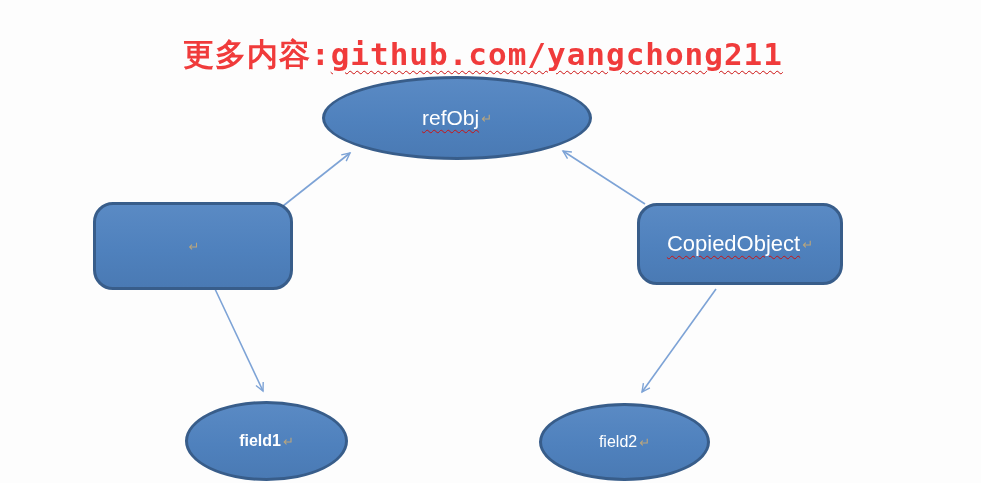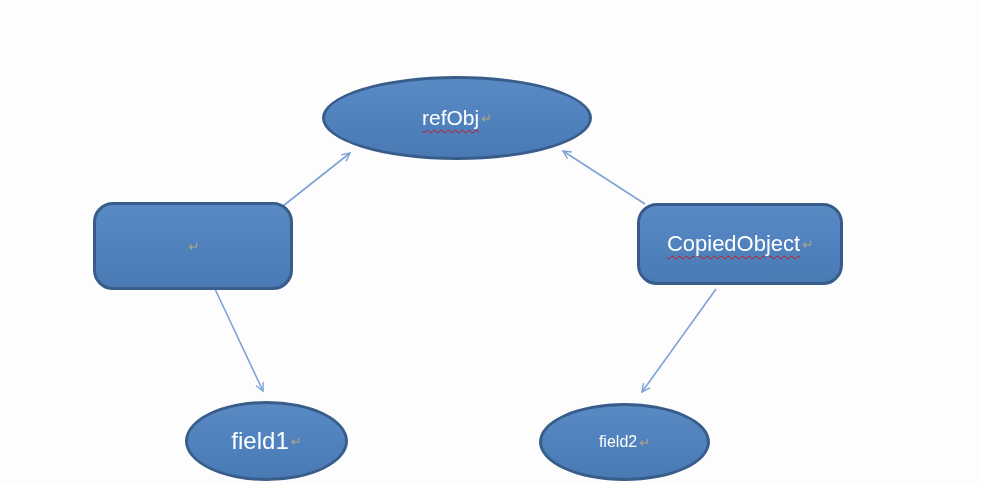--- a/index.html
+++ b/index.html
@@ -66,37 +66,40 @@
     font-size:13px;
     color:var(--mark);
     margin-left:2px;
     align-self:center;
   }
   #node-refObj      {left:322px;top:76px; width:270px;height:84px;}
   #node-refObj .label{font-size:21px;}
   #node-SourceObject{left:93px; top:202px;width:200px;height:88px;}
   #node-CopiedObject{left:637px;top:203px;width:206px;height:82px;}
   #node-field1      {left:185px;top:401px;width:163px;height:80px;}
-  #node-field1 .label{font-size:24px;}
+  #node-field1 .label{font-size:16px;font-weight:bold;}
   #node-field2      {left:539px;top:403px;width:171px;height:78px;}
   #node-field2 .label{font-size:16px;}
   
   svg.edges{
     position:absolute;left:0;top:0;width:981px;height:483px;
     z-index:1;
     pointer-events:none;
   }
   svg.edges line{stroke:var(--arrow);stroke-width:1.6;}
   svg.edges .arrowhead-path{stroke:var(--arrow);stroke-width:1.4;fill:none;}
 </style>
 </head>
 <body>
 
 <div class="canvas">
 
+  <div class="header">
+    <span>更多内容:</span><span class="link-part">github.com/yangchong211</span>
+  </div>
 
   <svg class="edges" viewBox="0 0 981 483">
     <defs>
       <marker id="openArrow" markerWidth="14" markerHeight="14" refX="9" refY="5" orient="auto" markerUnits="userSpaceOnUse">
         <path class="arrowhead-path" d="M1,1 L9,5 L1,9"></path>
       </marker>
     </defs>
     <line x1="283" y1="206" x2="350" y2="153" marker-end="url(#openArrow)"></line>
     <line x1="645" y1="204" x2="563" y2="151" marker-end="url(#openArrow)"></line>
     <line x1="215" y1="289" x2="263" y2="391" marker-end="url(#openArrow)"></line>

